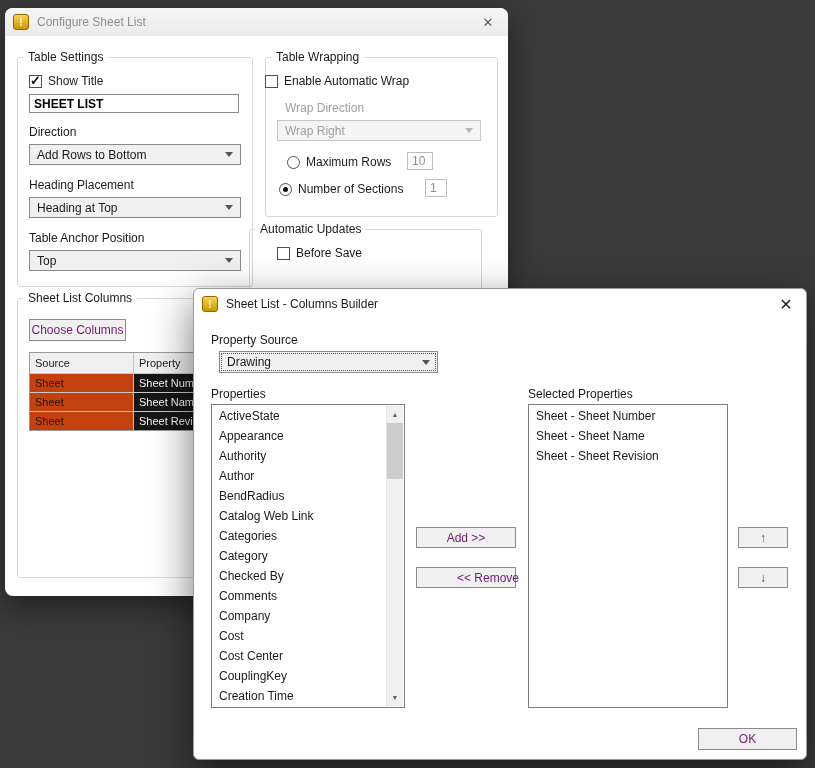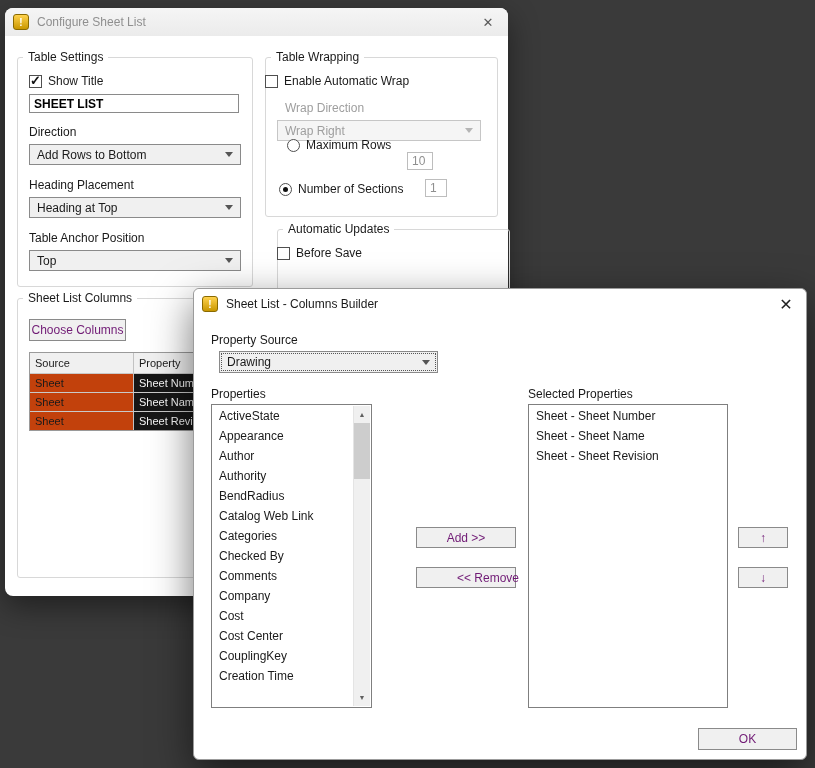--- a/index.html
+++ b/index.html
@@ -134,32 +134,32 @@
     </div>
     <div class="abs flex-row" style="left:260px; top:66px;">
       <span class="checkbox"></span>
       <span>Enable Automatic Wrap</span>
     </div>
     <span class="abs muted" style="left:280px; top:93px;">Wrap Direction</span>
     <div class="abs combo disabled" style="left:272px; top:112px; width:204px; height:21px;">
       <span>Wrap Right</span>
       <span class="chev"></span>
     </div>
-    <div class="abs flex-row" style="left:274px; top:130px;padding-left:8px;">
+    <div class="abs flex-row" style="left:274px; top:147px;padding-left:8px;">
       <span class="radio"></span>
       <span>Maximum Rows</span>
     </div>
     <input class="abs textbox small" style="left: 402px; top: 144px; width: 26px; height: 18px;" readonly="" value="10">
     <div class="abs flex-row" style="left:274px; top:174px;">
       <span class="radio selected"></span>
       <span>Number of Sections</span>
     </div>
     <input class="abs textbox small" style="left: 420px; top: 171px; width: 22px; height: 18px;" readonly="" value="1">
 
-    <div class="group" style="left:272px; top:221px; width:233px; height:110px;">
+    <div class="group" style="left:244px; top:221px; width:233px; height:110px;">
       <span class="legend">Automatic Updates</span>
     </div>
     <div class="abs flex-row" style="left:272px; top:238px;">
       <span class="checkbox"></span>
       <span>Before Save</span>
     </div>
 
     <div class="group" style="left:12px; top:290px; width:236px; height:280px;">
       <span class="legend">Sheet List Columns</span>
     </div>
@@ -201,37 +201,38 @@
       <span class="close-btn"><span>✕</span></span>
     </header>
 
     <span class="abs" style="left:17px; top:44px;">Property Source</span>
     <div class="abs combo focused" style="left:17px; top:62px; width:219px; height:22px;margin-left:8px;">
       <span>Drawing</span>
       <span class="chev"></span>
     </div>
 
     <span class="abs" style="left:17px; top:98px;">Properties</span>
-    <div class="listbox" id="props-listbox" style="left:17px; top:115px; width:161px; height:304px;">
+    <div class="listbox" id="props-listbox" style="left:17px; top:115px; width:194px; height:304px;">
       <div class="list-items">
 
           <div class="list-item">ActiveState</div>
 
           <div class="list-item">Appearance</div>
 
+          <div class="list-item">Authority</div>
+
           <div class="list-item">Author</div>
 
-          <div class="list-item">Authority</div>
-
           <div class="list-item">BendRadius</div>
 
           <div class="list-item">Catalog Web Link</div>
 
           <div class="list-item">Categories</div>
 
+          <div class="list-item">Category</div>
 
           <div class="list-item">Checked By</div>
 
           <div class="list-item">Comments</div>
 
           <div class="list-item">Company</div>
 
           <div class="list-item">Cost</div>
 
           <div class="list-item">Cost Center</div>

